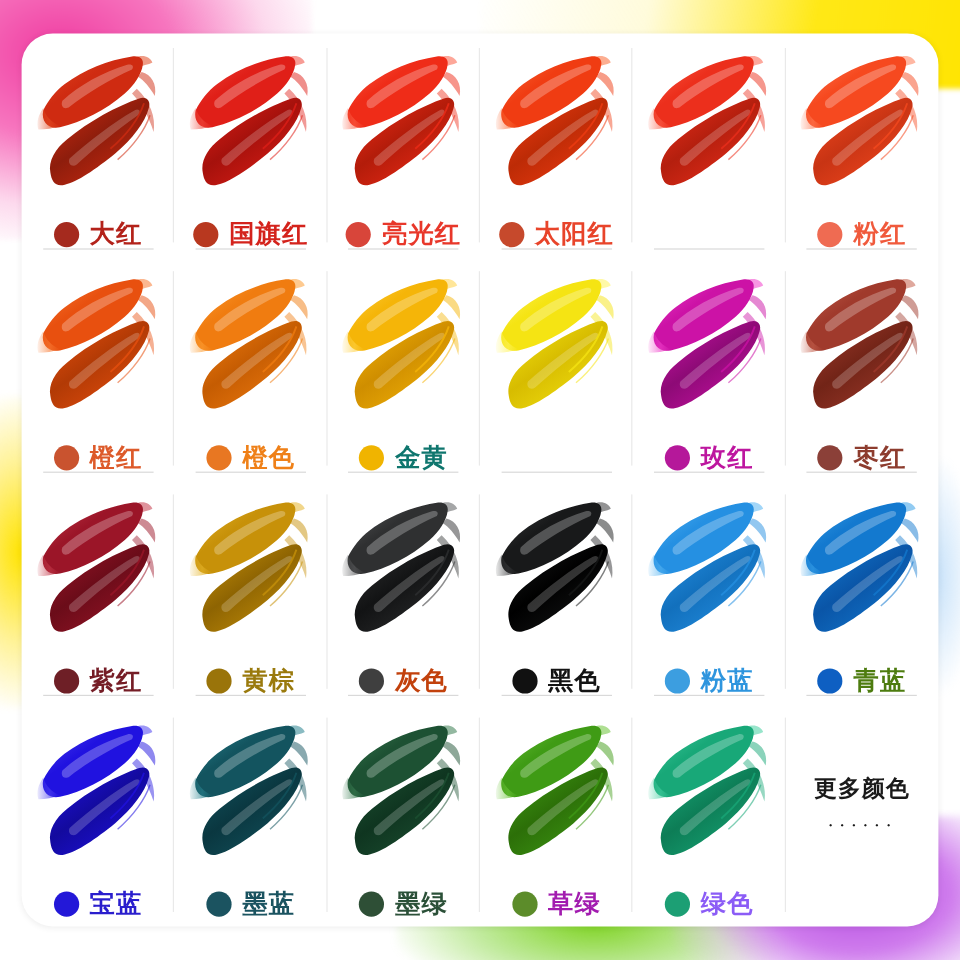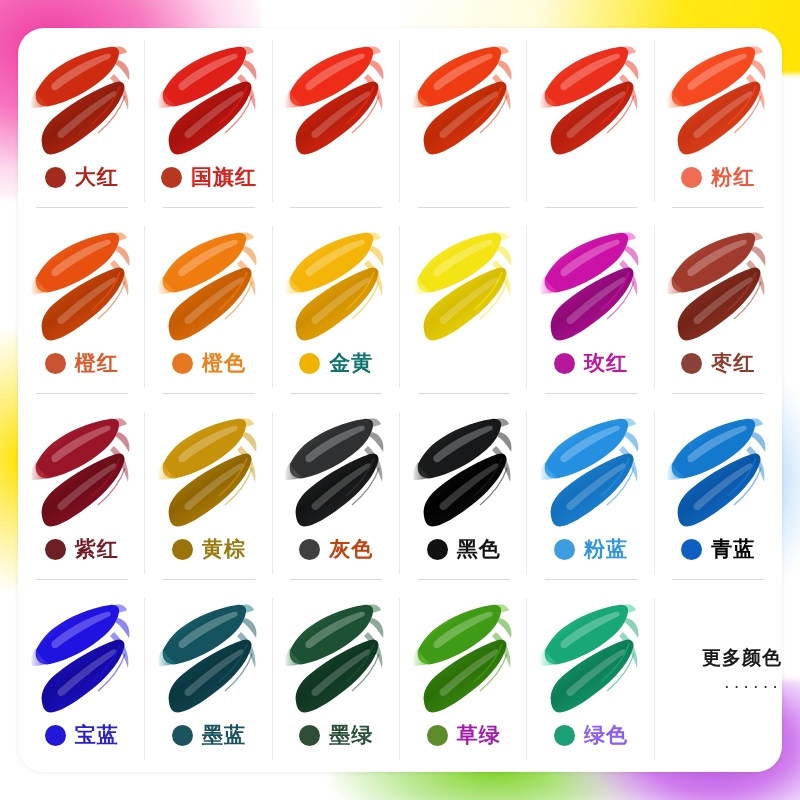--- a/index.html
+++ b/index.html
@@ -118,21 +118,21 @@
     position: relative;
     margin-top: 4px;
   }
   .smear-wrap svg { width: 100%; height: 100%; display: block; }
 
   
   .label-row {
     display: flex;
     align-items: center;
     gap: 9px;
-    margin-top: 0;
+    margin-top: 18px;
     height: 30px;
   }
   .dot {
     width: 21px;
     height: 21px;
     border-radius: 50%;
     flex: 0 0 auto;
   }
   .label-text {
     font-size: 21px;
@@ -140,21 +140,20 @@
     letter-spacing: 1px;
     white-space: nowrap;
     font-family: "Liberation Serif", "DejaVu Serif", serif;
   }
 
   
   .more-cell {
     justify-content: center;
     padding-top: 0;
     padding-bottom: 16px;
-    align-items: flex-end;
   }
   .more-text {
     text-align: center;
     color: #1a1a1a;
     font-weight: bold;
     font-size: 19px;
     line-height: 1.5;
     letter-spacing: 1px;
     font-family: "Liberation Serif", "DejaVu Serif", serif;
   }
@@ -323,20 +322,24 @@
 
     <path d="M32 92 C48 78 68 62 86 52 C90 50 92 53 89 56
              C72 68 52 84 38 97 C34 100 30 96 32 92 Z" fill="#ffffff" opacity="0.2"></path>
 
     <path d="M10 50 C6 56 4 62 6 68 C12 68 18 67 24 65 C17 62 12 57 10 50 Z" fill="url(#k2)" opacity="0.7"></path>
 
     <path d="M94 46 C90 58 80 72 66 84" stroke="#ef2c18" stroke-width="1.6" fill="none" opacity="0.75"></path>
     <path d="M99 56 C95 68 85 82 72 93" stroke="#ef2c18" stroke-width="1.2" fill="none" opacity="0.55"></path>
   </svg>
         </div>
+    <div class="label-row">
+      <span class="dot" style="background:#d8453a"></span>
+      <span class="label-text" style="color:#e8372a">亮光红</span>
+    </div>
     <div class="rule"></div>
       </div>
       <div class="cell">
     <div class="smear-wrap">
   <svg viewBox="0 0 112 122" xmlns="http://www.w3.org/2000/svg" aria-hidden="true">
     <defs>
       <linearGradient id="g3" x1="0" y1="0" x2="1" y2="1">
         <stop offset="0%" stop-color="#fa6b36"></stop>
         <stop offset="38%" stop-color="#f03c12"></stop>
         <stop offset="78%" stop-color="#f03c12"></stop>
@@ -371,20 +374,24 @@
 
     <path d="M32 92 C48 78 68 62 86 52 C90 50 92 53 89 56
              C72 68 52 84 38 97 C34 100 30 96 32 92 Z" fill="#ffffff" opacity="0.2"></path>
 
     <path d="M10 50 C6 56 4 62 6 68 C12 68 18 67 24 65 C17 62 12 57 10 50 Z" fill="url(#k3)" opacity="0.7"></path>
 
     <path d="M94 46 C90 58 80 72 66 84" stroke="#f03c12" stroke-width="1.6" fill="none" opacity="0.75"></path>
     <path d="M99 56 C95 68 85 82 72 93" stroke="#f03c12" stroke-width="1.2" fill="none" opacity="0.55"></path>
   </svg>
         </div>
+    <div class="label-row">
+      <span class="dot" style="background:#c6492c"></span>
+      <span class="label-text" style="color:#e8442a">太阳红</span>
+    </div>
     <div class="rule"></div>
       </div>
       <div class="cell">
     <div class="smear-wrap">
   <svg viewBox="0 0 112 122" xmlns="http://www.w3.org/2000/svg" aria-hidden="true">
     <defs>
       <linearGradient id="g4" x1="0" y1="0" x2="1" y2="1">
         <stop offset="0%" stop-color="#fb604a"></stop>
         <stop offset="38%" stop-color="#ec2f1c"></stop>
         <stop offset="78%" stop-color="#ec2f1c"></stop>
@@ -1089,21 +1096,21 @@
              C72 68 52 84 38 97 C34 100 30 96 32 92 Z" fill="#ffffff" opacity="0.2"></path>
 
     <path d="M10 50 C6 56 4 62 6 68 C12 68 18 67 24 65 C17 62 12 57 10 50 Z" fill="url(#k17)" opacity="0.7"></path>
 
     <path d="M94 46 C90 58 80 72 66 84" stroke="#1379cf" stroke-width="1.6" fill="none" opacity="0.75"></path>
     <path d="M99 56 C95 68 85 82 72 93" stroke="#1379cf" stroke-width="1.2" fill="none" opacity="0.55"></path>
   </svg>
         </div>
     <div class="label-row">
       <span class="dot" style="background:#0e5fc2"></span>
-      <span class="label-text" style="color:#000000">青蓝</span>
+      <span class="label-text" style="color:#4d7c0f">青蓝</span>
     </div>
     <div class="rule"></div>
       </div>
       <div class="cell row-last">
     <div class="smear-wrap">
   <svg viewBox="0 0 112 122" xmlns="http://www.w3.org/2000/svg" aria-hidden="true">
     <defs>
       <linearGradient id="g18" x1="0" y1="0" x2="1" y2="1">
         <stop offset="0%" stop-color="#4f44f0"></stop>
         <stop offset="38%" stop-color="#2012e0"></stop>

